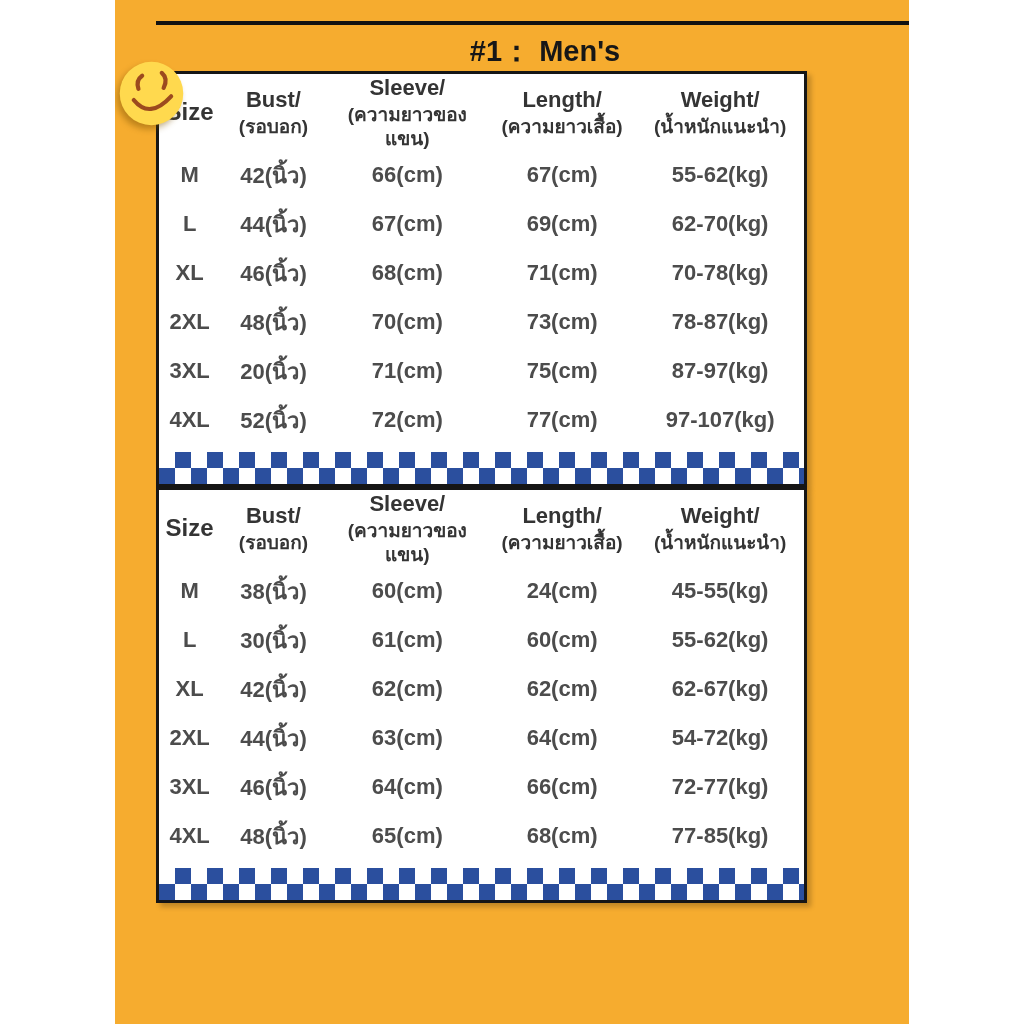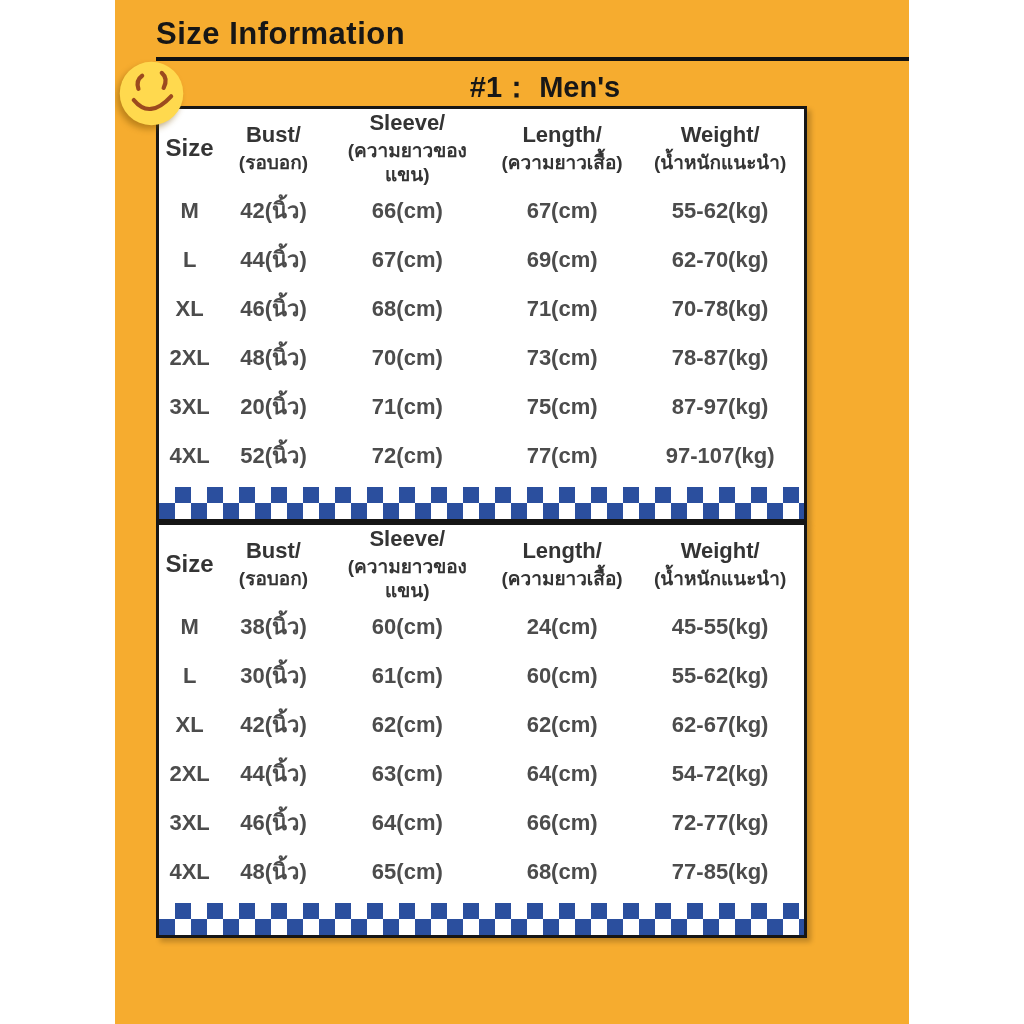--- a/index.html
+++ b/index.html
@@ -93,21 +93,20 @@
     z-index: 5;
     filter: drop-shadow(-3px 4px 3px rgba(120,80,0,0.45));
   }
 </style>
 </head>
 <body>
 
 <div class="page">
   <div class="panel">
 
-    <div class="page-title">Size Information</div>
     <div class="title-rule"></div>
 
     <div class="smiley">
       <svg viewBox="0 0 76 76" width="71" height="71">
         <circle cx="38" cy="38" r="34" fill="#FFD94E"></circle>
         <path d="M28 19 Q 21 24 24 33" fill="none" stroke="#9C4A1E" stroke-width="4.5" stroke-linecap="round"></path>
         <path d="M49 16 Q 56 22 51 32" fill="none" stroke="#9C4A1E" stroke-width="4.5" stroke-linecap="round"></path>
         <path d="M19 45 Q 36 66 59 41" fill="none" stroke="#9C4A1E" stroke-width="4.5" stroke-linecap="round"></path>
       </svg>
     </div>

